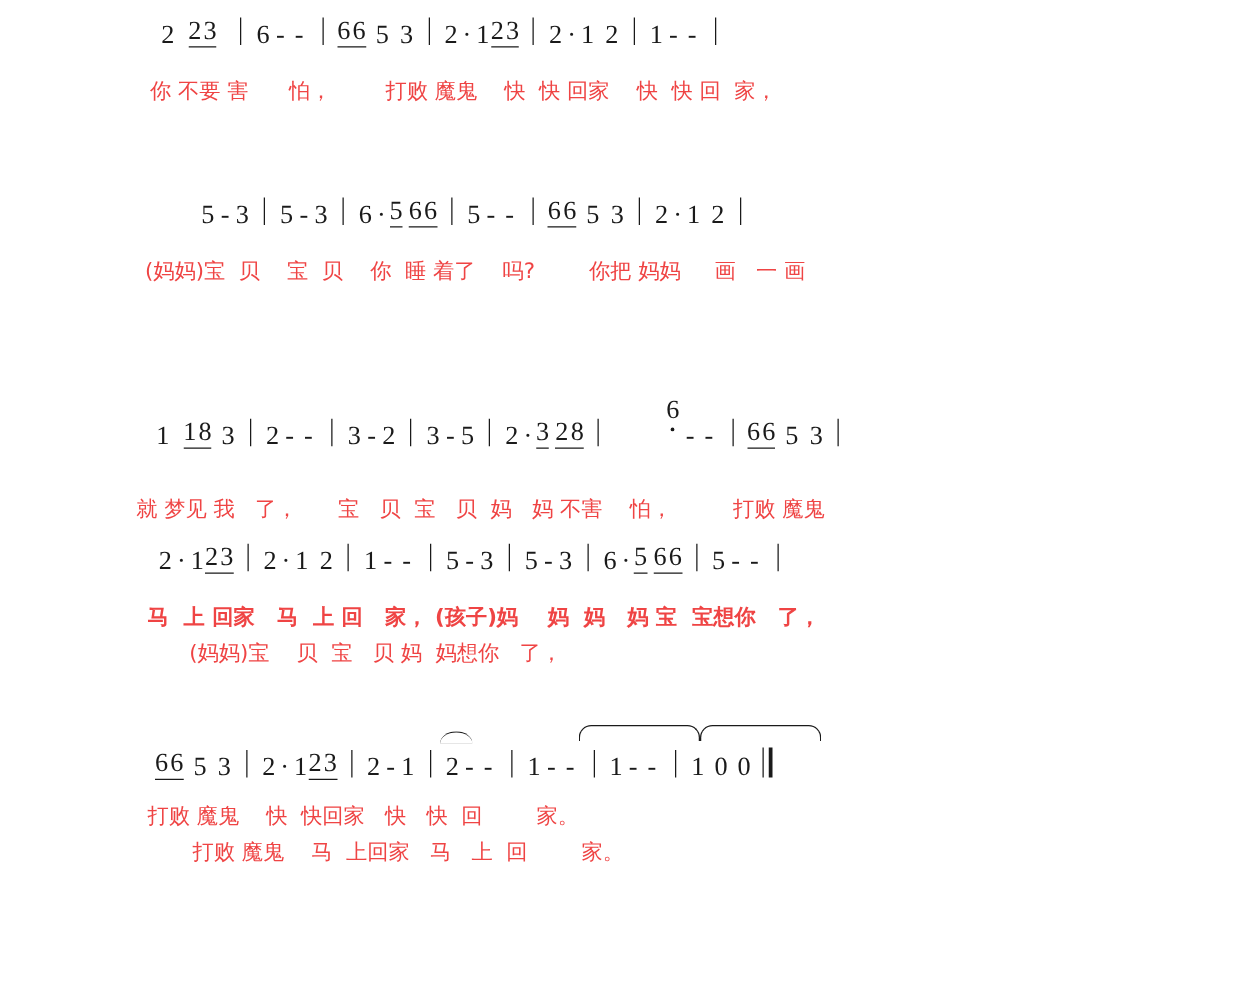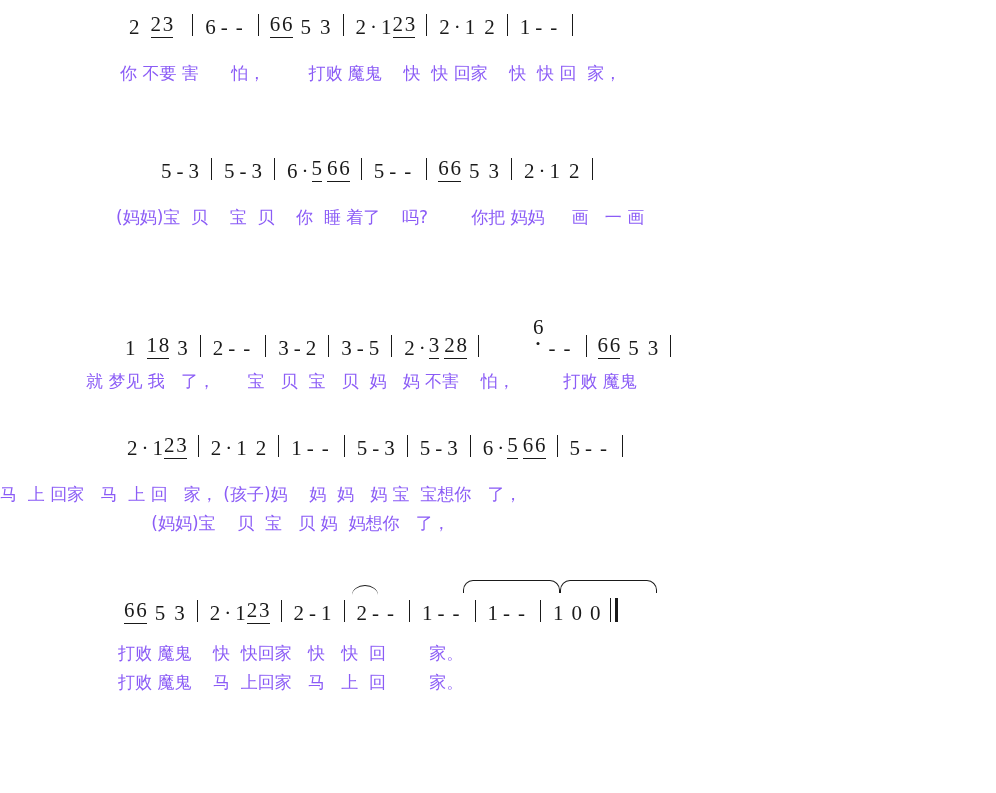--- a/index.html
+++ b/index.html
@@ -89,21 +89,21 @@
     border-left: 1.5px solid #1a1a1a;
     border-right: 1.5px solid #1a1a1a;
     border-radius: 10px 10px 0 0;
     height: 12px;
   }
   
   .lyrics {
     font-family: "DejaVu Sans", "Liberation Sans", sans-serif;
     font-size: 17px;
     white-space: pre;
-    color: #8b5cf6;
+    color: #ef4444;
     line-height: 1.6;
   }
 </style>
 </head>
 <body>
 
 <div class="sheet">
 
   <div class="system" style="position:absolute; left:0; top:14px; width:996px;">
     <div class="notes" style="padding-left:128px;">
@@ -209,21 +209,21 @@
       <span class="dash">-</span>
       <span class="dash">-</span>
       <span class="bar"></span>
       <span class="beam-pair">6 6</span>
       <span class="sp" style="width:7px"></span>
       <span class="num">5</span>
       <span class="sp" style="width:7px"></span>
       <span class="num">3</span>
       <span class="bar"></span>
     </div>
-    <div class="lyrics" style="padding-left:86px; margin-top:9px;">就 梦见 我   了，      宝   贝  宝   贝  妈   妈 不害    怕，         打败 魔鬼</div>
+    <div class="lyrics" style="padding-left:109px; margin-top:36px;">就 梦见 我   了，      宝   贝  宝   贝  妈   妈 不害    怕，         打败 魔鬼</div>
   </div>
 
   <div class="system" style="position:absolute; left:0; top:435px; width:996px;">
     <div class="notes" style="padding-left:126px;">
       <span class="num">2</span>
       <span class="dot-aug">·</span>
       <span class="num">1</span>
       <span class="beam-pair">2 3</span>
       <span class="bar"></span>
       <span class="num">2</span>
@@ -248,21 +248,21 @@
       <span class="dot-aug">·</span>
       <span class="beam1">5</span>
       <span class="sp" style="width:5px"></span>
       <span class="beam-pair">6 6</span>
       <span class="bar"></span>
       <span class="num">5</span>
       <span class="dash">-</span>
       <span class="dash">-</span>
       <span class="bar"></span>
     </div>
-    <div class="lyrics" style="margin-top:22px;">马  上 回家   马  上 回   家， (孩子)妈    妈  妈   妈 宝  宝想你   了，</div>
+    <div class="lyrics" style="padding-left:118px; margin-top:22px;font-weight:bold;">马  上 回家   马  上 回   家， (孩子)妈    妈  妈   妈 宝  宝想你   了，</div>
     <div class="lyrics" style="margin-top:2px;">                            (妈妈)宝    贝  宝   贝 妈  妈想你   了，</div>
   </div>
 
   <div class="system" style="position:absolute; left:0; top:598px; width:996px;">
     <div class="notes" style="padding-left:124px; position:relative;">
       
       <span class="bracket" style="left:463px; top:-18px; width:95px;"></span>
       <span class="bracket" style="left:560px; top:-18px; width:95px;"></span>
       <span class="tie" style="left:352px; top:-13px; width:26px;"></span>
 
@@ -294,16 +294,16 @@
       <span class="dash">-</span>
       <span class="bar"></span>
       <span class="num">1</span>
       <span class="sp" style="width:6px"></span>
       <span class="num">0</span>
       <span class="sp" style="width:6px"></span>
       <span class="num">0</span>
       <span class="endbar"></span>
     </div>
     <div class="lyrics" style="padding-left:118px; margin-top:16px;">打败 魔鬼    快  快回家   快   快  回        家。</div>
-    <div class="lyrics" style="padding-left:118px; margin-top:2px;">打败 魔鬼    马  上回家   马   上  回        家。</div>
+    <div class="lyrics" style="padding-left:118px; margin-top:2px;margin-left:36px;">打败 魔鬼    马  上回家   马   上  回        家。</div>
   </div>
 
 </div>
 
 </body></html>

